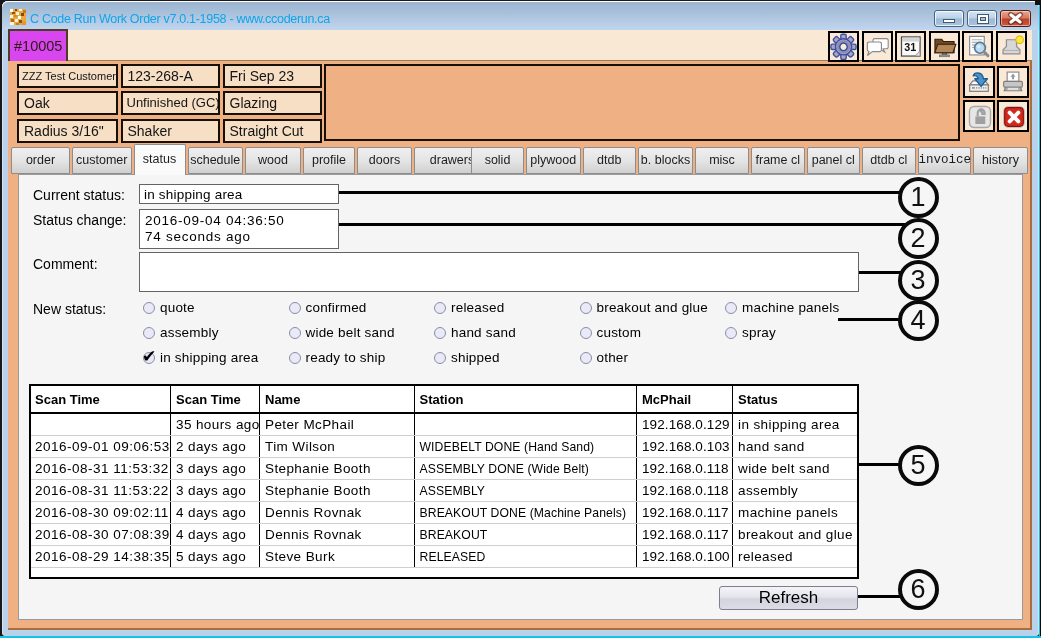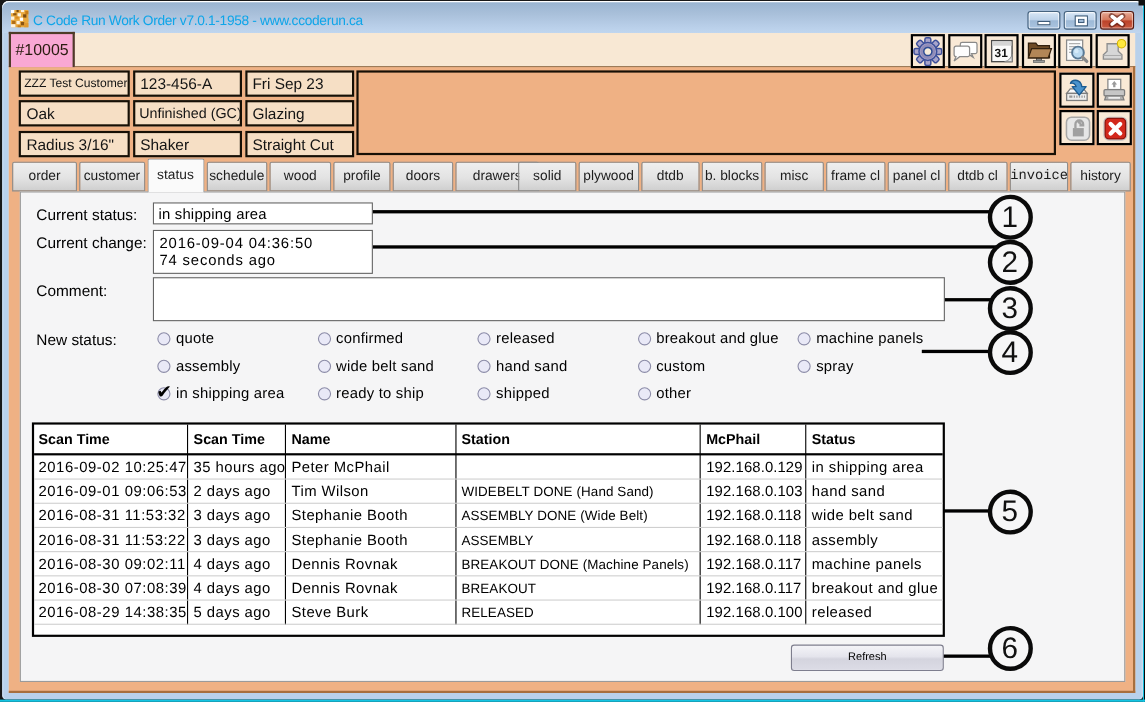--- a/index.html
+++ b/index.html
@@ -25,21 +25,21 @@
   #btnclose { background:linear-gradient(#e5a793 0%, #d67a5e 46%, #bc4229 54%, #c95a41 100%);
     border:1px solid #551a10; box-shadow: inset 0 0 0 1px rgba(255,235,225,0.55); }
 
   
   #client { position:absolute; left:8px; top:30px; width:1024px; height:600px; background:#f8e8d4; }
   #pane   { position:absolute; left:8px; top:60px; width:1024px; height:570px; background:#efb184;
             border-top:1px solid #9c7a58; }
   #paneshadow { position:absolute; left:8px; top:628px; width:1024px; height:2px; background:#a76f3e; }
   #paneshadowR { position:absolute; left:1030px; top:60px; width:2px; height:570px; background:#a76f3e; }
 
-  #tab10005 { position:absolute; left:8px; top:29px; width:60px; height:32px; background:#f9a8d4;
+  #tab10005 { position:absolute; left:8px; top:29px; width:60px; height:32px; background:#d946ef;
     border:2px solid #4e3c27; border-bottom:none; font-size:14.5px; color:#2a1c10;
     line-height:30px; padding-left:4px; }
 
   .toolbtn { position:absolute; width:31px; height:31px; border:2px solid #000; background:#f9e9d6; }
 
   
   .fld { position:absolute; height:24px; background:#f6dfc5; border:2px solid #160f05;
          font-size:14px; color:#141414; line-height:20px; padding-left:5px; white-space:nowrap; overflow:hidden; }
 
   
@@ -74,21 +74,21 @@
   .td.c3 { font-size:12.2px; letter-spacing:0.1px; }
   .td.c0 { letter-spacing:0.5px; }
   .td.c4 { letter-spacing:0.1px; }
   .vline { position:absolute; top:0; width:1px; height:182px; background:#000; }
   .hsep { position:absolute; left:0; width:826px; height:1px; background:#cfcfcf; }
   #hline { position:absolute; left:0; top:26px; width:826px; height:2px; background:#000; }
 
   #refresh { position:absolute; left:719px; top:586px; width:139px; height:24px;
     border:1px solid #7e7e8e; border-radius:3px;
     background:linear-gradient(#f4f4f8 0%, #e4e4ec 45%, #d4d4de 55%, #dcdce6 100%);
-    font-size:10px; color:#000; text-align:center; line-height:22px; z-index:2; }
+    font-size:17px; color:#000; text-align:center; line-height:22px; z-index:2; }
 </style>
 </head>
 <body>
 <div id="stage">
 
   <div class="abs" style="left:1038.5px; top:0; width:1.5px; height:638px; background:#14bede;"></div>
   <div class="abs" style="left:1035px; top:0; width:6px; height:5px; background:#101010; z-index:60;"></div>
   <div class="abs" style="left:1040px; top:0; width:1px; height:638px; background:#06080a;"></div>
   <div class="abs" style="left:0; top:636px; width:1041px; height:2px; background:#14c4e2; z-index:50;"></div>
 
@@ -228,21 +228,21 @@
       <div class="toolbtn" id="grid3" style="left: 996.5px; top: 99.5px; width: 32px; height: 32px;">
         <svg width="28" height="28" viewBox="0 0 24 24" style="position:absolute;left:1px;top:1px;">
           <rect x="3" y="3" width="18" height="18" rx="4" fill="#e9e9e9" stroke="#c0c0c0" stroke-width="0.8"></rect>
           <rect x="4" y="4" width="16" height="16" rx="3" fill="#d3281c" stroke="#8c130a" stroke-width="1"></rect>
           <path d="M8.3,8.3 L15.7,15.7 M15.7,8.3 L8.3,15.7" stroke="#ffffff" stroke-width="3.4" stroke-linecap="round"></path>
         </svg>
       </div>
     </div>
 
   <div class="fld" style="left:17px;  top:63.5px; width:101px; font-size:11px; line-height:21px; padding-left:3px;">ZZZ Test Customer</div>
-  <div class="fld" style="left:120.5px; top:63.5px; width:99px;">123-456-A</div>
+  <div class="fld" style="left:120.5px; top:63.5px; width:99px;">123-268-A</div>
   <div class="fld" style="left:222.5px; top:63.5px; width:99.5px;">Fri Sep 23</div>
   <div class="fld" style="left:17px;  top:91px; width:101px;">Oak</div>
   <div class="fld" style="left:120.5px; top:91px; width:99px; font-size:13px; padding-left:4px;">Unfinished (GC)</div>
   <div class="fld" style="left:222.5px; top:91px; width:99.5px;">Glazing</div>
   <div class="fld" style="left:17px;  top:118.5px; width:101px;">Radius 3/16"</div>
   <div class="fld" style="left:120.5px; top:118.5px; width:99px;">Shaker</div>
   <div class="fld" style="left:222.5px; top:118.5px; width:99.5px;">Straight Cut</div>
   <div class="abs" style="left:324px; top:63.5px; width:636px; height:77px; border:2px solid #160f05;"></div>
 
   <div id="itabs">
@@ -262,21 +262,21 @@
       <div class="itab" style="left: 751px; width: 53.5px;">frame cl</div>
       <div class="itab" style="left: 806.5px; width: 53.5px;">panel cl</div>
       <div class="itab" style="left: 862px; width: 53.5px;">dtdb cl</div>
       <div class="itab" style="left: 917.5px; width: 53.5px; font-family: Liberation Mono, monospace;">invoice</div>
       <div class="itab" style="left: 973px; width: 55px;">history</div>
     </div>
 
   <div id="content"></div>
   <div class="lbl" style="left:33px; top:187px;">Current status:</div>
   <div class="ibox" style="left:139px; top:184px; width:200px; height:20px; line-height:19px; padding-left:4px;">in shipping area</div>
-  <div class="lbl" style="left:33px; top:212px;">Current change:</div>
+  <div class="lbl" style="left:33px; top:212px;">Status change:</div>
   <div class="ibox" style="left:139px; top:209px; width:200px; height:40px; padding:3px 0 0 5px; line-height:16px; letter-spacing:0.75px;">2016-09-04 04:36:50<br>74 seconds ago</div>
   <div class="lbl" style="left:33px; top:256px;">Comment:</div>
   <div class="ibox" style="left:139px; top:252px; width:720px; height:40px;"></div>
   <div class="lbl" style="left:33px; top:301px;">New status:</div>
 
   <div id="radios">
       <div class="radio" style="left: 143px; top: 301.5px;"></div>
       <div class="rlbl" style="left: 160px; top: 299.5px;">quote</div>
       <div class="radio" style="left: 288.5px; top: 301.5px;"></div>
       <div class="rlbl" style="left: 305.5px; top: 299.5px;">confirmed</div>
@@ -327,21 +327,20 @@
       <div class="th" style="left: 234px;">Name</div>
       <div class="th" style="left: 388.5px;">Station</div>
       <div class="th" style="left: 611px;">McPhail</div>
       <div class="th" style="left: 707px;">Status</div>
       <div id="hline"></div>
       <div class="vline" style="left: 139px;"></div>
       <div class="vline" style="left: 228px;"></div>
       <div class="vline" style="left: 382.5px;"></div>
       <div class="vline" style="left: 605px;"></div>
       <div class="vline" style="left: 701px;"></div>
-      <div class="td c0" style="left: 4px; top: 27.5px;">2016-09-02 10:25:47</div>
       <div class="td c1" style="left: 145px; top: 27.5px;">35 hours ago</div>
       <div class="td c2" style="left: 234px; top: 27.5px;">Peter McPhail</div>
       <div class="td c4" style="left: 611px; top: 27.5px;">192.168.0.129</div>
       <div class="td c5" style="left: 707px; top: 27.5px;">in shipping area</div>
       <div class="hsep" style="top: 48.5px;"></div>
       <div class="td c0" style="left: 4px; top: 49.55px;">2016-09-01 09:06:53</div>
       <div class="td c1" style="left: 145px; top: 49.55px;">2 days ago</div>
       <div class="td c2" style="left: 234px; top: 49.55px;">Tim Wilson</div>
       <div class="td c3" style="left: 388.5px; top: 49.55px;">WIDEBELT DONE (Hand Sand)</div>
       <div class="td c4" style="left: 611px; top: 49.55px;">192.168.0.103</div>

